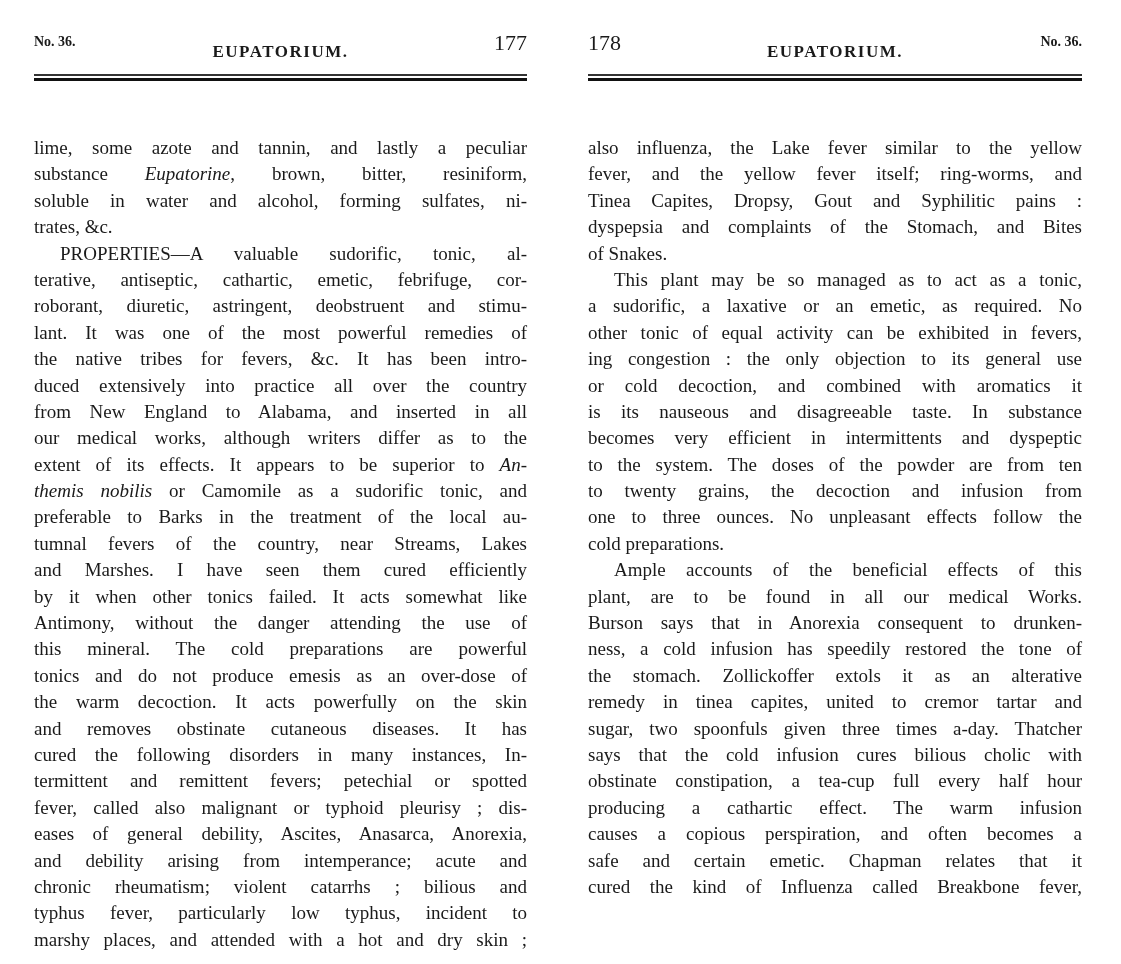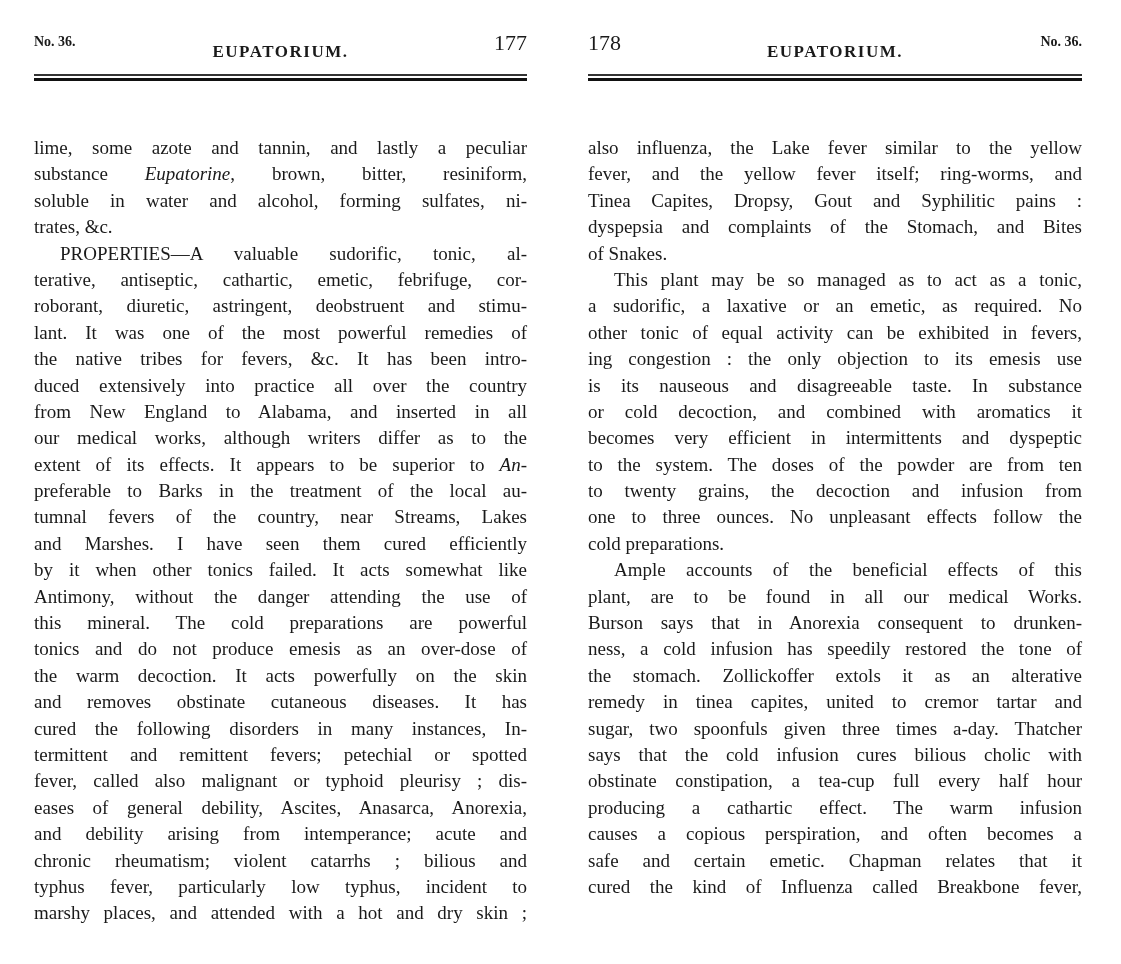--- a/index.html
+++ b/index.html
@@ -48,20 +48,21 @@
       <span class="line last">trates, &amp;c.</span>
       <span class="line indent">PROPERTIES—A valuable sudorific, tonic, al-</span>
       <span class="line">terative, antiseptic, cathartic, emetic, febrifuge, cor-</span>
       <span class="line">roborant, diuretic, astringent, deobstruent and stimu-</span>
       <span class="line">lant.  It was one of the most powerful remedies of</span>
       <span class="line">the native tribes for fevers, &amp;c.  It has been intro-</span>
       <span class="line">duced extensively into practice all over the country</span>
       <span class="line">from New England to Alabama, and inserted in all</span>
       <span class="line">our medical works, although writers differ as to the</span>
       <span class="line">extent of its effects.  It appears to be superior to <em>An-</em></span>
+      <span class="line"><em>themis nobilis</em> or Camomile as a sudorific tonic, and</span>
       <span class="line">preferable to Barks in the treatment of the local au-</span>
       <span class="line">tumnal fevers of the country, near Streams, Lakes</span>
       <span class="line">and Marshes.  I have seen them cured efficiently</span>
       <span class="line">by it when other tonics failed.  It acts somewhat like</span>
       <span class="line">Antimony, without the danger attending the use of</span>
       <span class="line">this mineral.  The cold preparations are powerful</span>
       <span class="line">tonics and do not produce emesis as an over-dose of</span>
       <span class="line">the warm decoction.  It acts powerfully on the skin</span>
       <span class="line">and removes obstinate cutaneous diseases.  It has</span>
       <span class="line">cured the following disorders in many instances, In-</span>
@@ -87,23 +88,23 @@
   </div>
   <div class="body-text" id="right-body">
       <span class="line">also influenza, the Lake fever similar to the yellow</span>
       <span class="line">fever, and the yellow fever itself; ring-worms, and</span>
       <span class="line">Tinea Capites, Dropsy, Gout and Syphilitic pains :</span>
       <span class="line">dyspepsia and complaints of the Stomach, and Bites</span>
       <span class="line last">of Snakes.</span>
       <span class="line indent">This plant may be so managed as to act as a tonic,</span>
       <span class="line">a sudorific, a laxative or an emetic, as required.  No</span>
       <span class="line">other tonic of equal activity can be exhibited in fevers,</span>
-      <span class="line">ing congestion : the only objection to its emesis use</span>
+      <span class="line">ing congestion : the only objection to its general use</span>
+      <span class="line">or cold decoction, and combined with aromatics it</span>
       <span class="line">is its nauseous and disagreeable taste.  In substance</span>
-      <span class="line">or cold decoction, and combined with aromatics it</span>
       <span class="line">becomes very efficient in intermittents and dyspeptic</span>
       <span class="line">to the system.  The doses of the powder are from ten</span>
       <span class="line">to twenty grains, the decoction and infusion from</span>
       <span class="line">one to three ounces.  No unpleasant effects follow the</span>
       <span class="line last">cold preparations.</span>
       <span class="line indent">Ample accounts of the beneficial effects of this</span>
       <span class="line">plant, are to be found in all our medical Works.</span>
       <span class="line">Burson says that in Anorexia consequent to drunken-</span>
       <span class="line">ness, a cold infusion has speedily restored the tone of</span>
       <span class="line">the stomach.  Zollickoffer extols it as an alterative</span>

